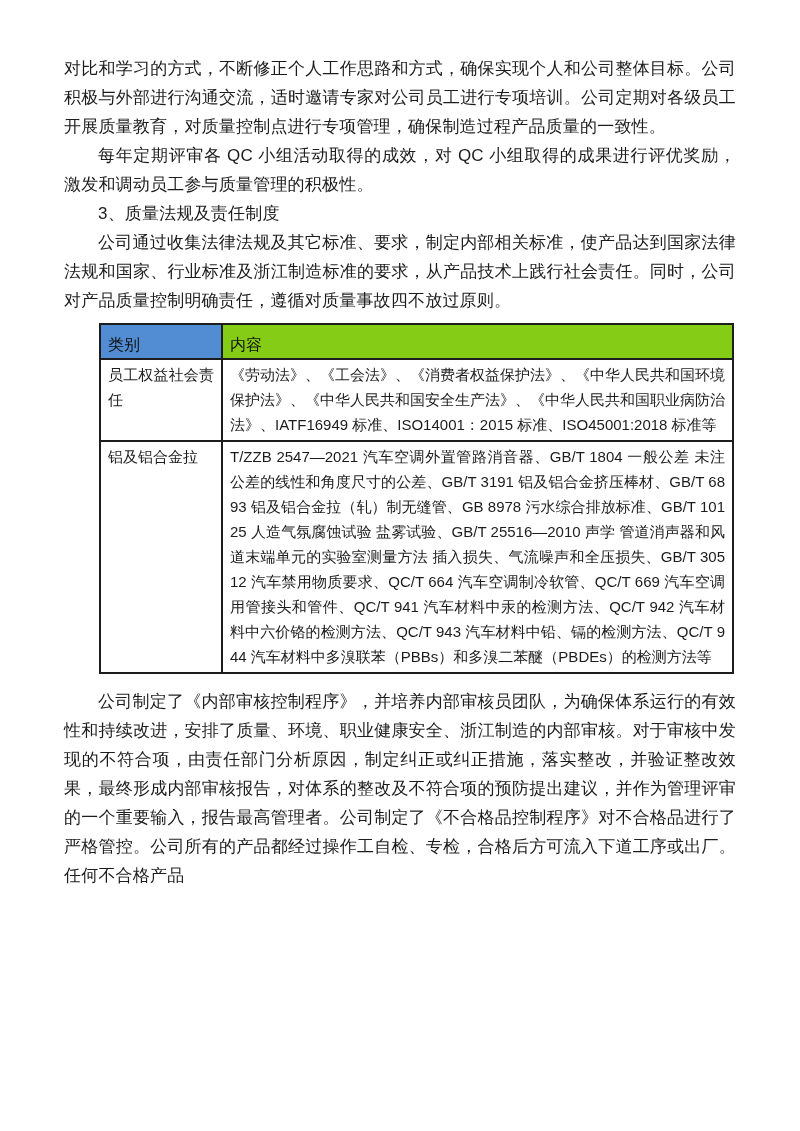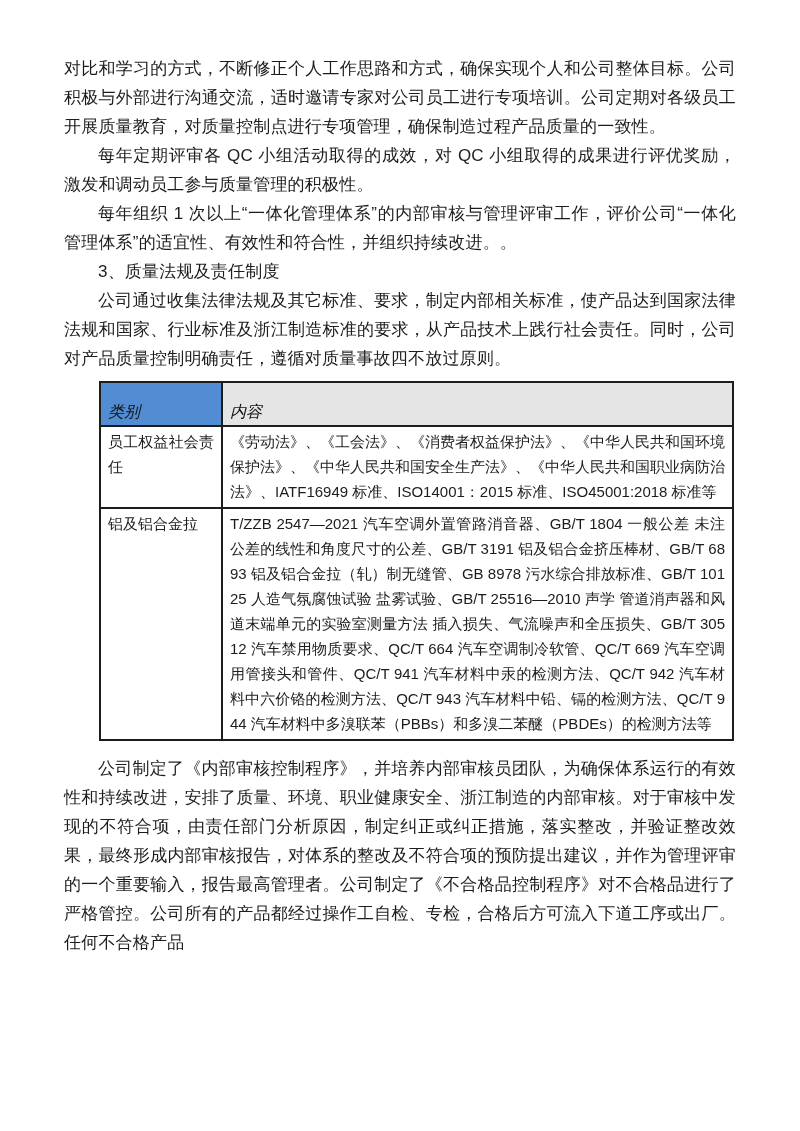--- a/index.html
+++ b/index.html
@@ -39,23 +39,22 @@
   col.c2 { width: 511px; }
   table.standards th,
   table.standards td {
     border: 2px solid #1d1d1d;
   }
   table.standards th {
     font-weight: normal;
     text-align: left;
     font-size: 16px;
     line-height: 22px;
-    padding: 18px 7px 2px 7px;
+    padding: 9px 7px 2px 7px;
     color: #101010;
-    font-style: italic;
   }
   table.standards td {
     font-size: 15px;
     line-height: 25px;
     padding: 2px 7px 3px 7px;
     vertical-align: top;
     text-align: justify;
     word-break: break-all;
     border-radius: 9px;
   }
@@ -64,36 +63,35 @@
 <body>
 
 <div class="page">
   <div class="content">
 
     <p class="para">对比和学习的方式，不断修正个人工作思路和方式，确保实现个人和公司整体目标。公司积极与外部进行沟通交流，适时邀请专家对公司员工进行专项培训。公司定期对各级员工开展质量教育，对质量控制点进行专项管理，确保制造过程产品质量的一致性。</p>
 
 
     <p class="para indent">每年定期评审各 QC 小组活动取得的成效，对 QC 小组取得的成果进行评优奖励，激发和调动员工参与质量管理的积极性。</p>
 
-    <p class="para indent">每年组织 1 次以上“一体化管理体系”的内部审核与管理评审工作，评价公司“一体化管理体系”的适宜性、有效性和符合性，并组织持续改进。。</p>
 
     <p class="para indent">3、质量法规及责任制度</p>
 
     <p class="para indent">公司通过收集法律法规及其它标准、要求，制定内部相关标准，使产品达到国家法律法规和国家、行业标准及浙江制造标准的要求，从产品技术上践行社会责任。同时，公司对产品质量控制明确责任，遵循对质量事故四不放过原则。</p>
 
 
     <table class="standards">
       <colgroup>
           <col class="c1">
           <col class="c2">
         </colgroup>
       <thead>
         <tr>
           <th style="background-color: rgb(82, 140, 211);">类别</th>
-          <th style="background-color: #e5e5e5;">内容</th>
+          <th style="background-color: #84cc16;">内容</th>
         </tr>
       </thead>
       <tbody>
         <tr>
           <td>员工权益社会责任</td>
           <td>《劳动法》、《工会法》、《消费者权益保护法》、《中华人民共和国环境保护法》、《中华人民共和国安全生产法》、《中华人民共和国职业病防治法》、IATF16949 标准、ISO14001：2015 标准、ISO45001:2018 标准等</td>
         </tr>
         <tr>
           <td>铝及铝合金拉</td>
           <td>T/ZZB 2547—2021 汽车空调外置管路消音器、GB/T 1804 一般公差 未注公差的线性和角度尺寸的公差、GB/T 3191 铝及铝合金挤压棒材、GB/T 6893 铝及铝合金拉（轧）制无缝管、GB 8978 污水综合排放标准、GB/T 10125 人造气氛腐蚀试验 盐雾试验、GB/T 25516—2010 声学 管道消声器和风道末端单元的实验室测量方法 插入损失、气流噪声和全压损失、GB/T 30512 汽车禁用物质要求、QC/T 664 汽车空调制冷软管、QC/T 669 汽车空调用管接头和管件、QC/T 941 汽车材料中汞的检测方法、QC/T 942 汽车材料中六价铬的检测方法、QC/T 943 汽车材料中铅、镉的检测方法、QC/T 944 汽车材料中多溴联苯（PBBs）和多溴二苯醚（PBDEs）的检测方法等</td>

